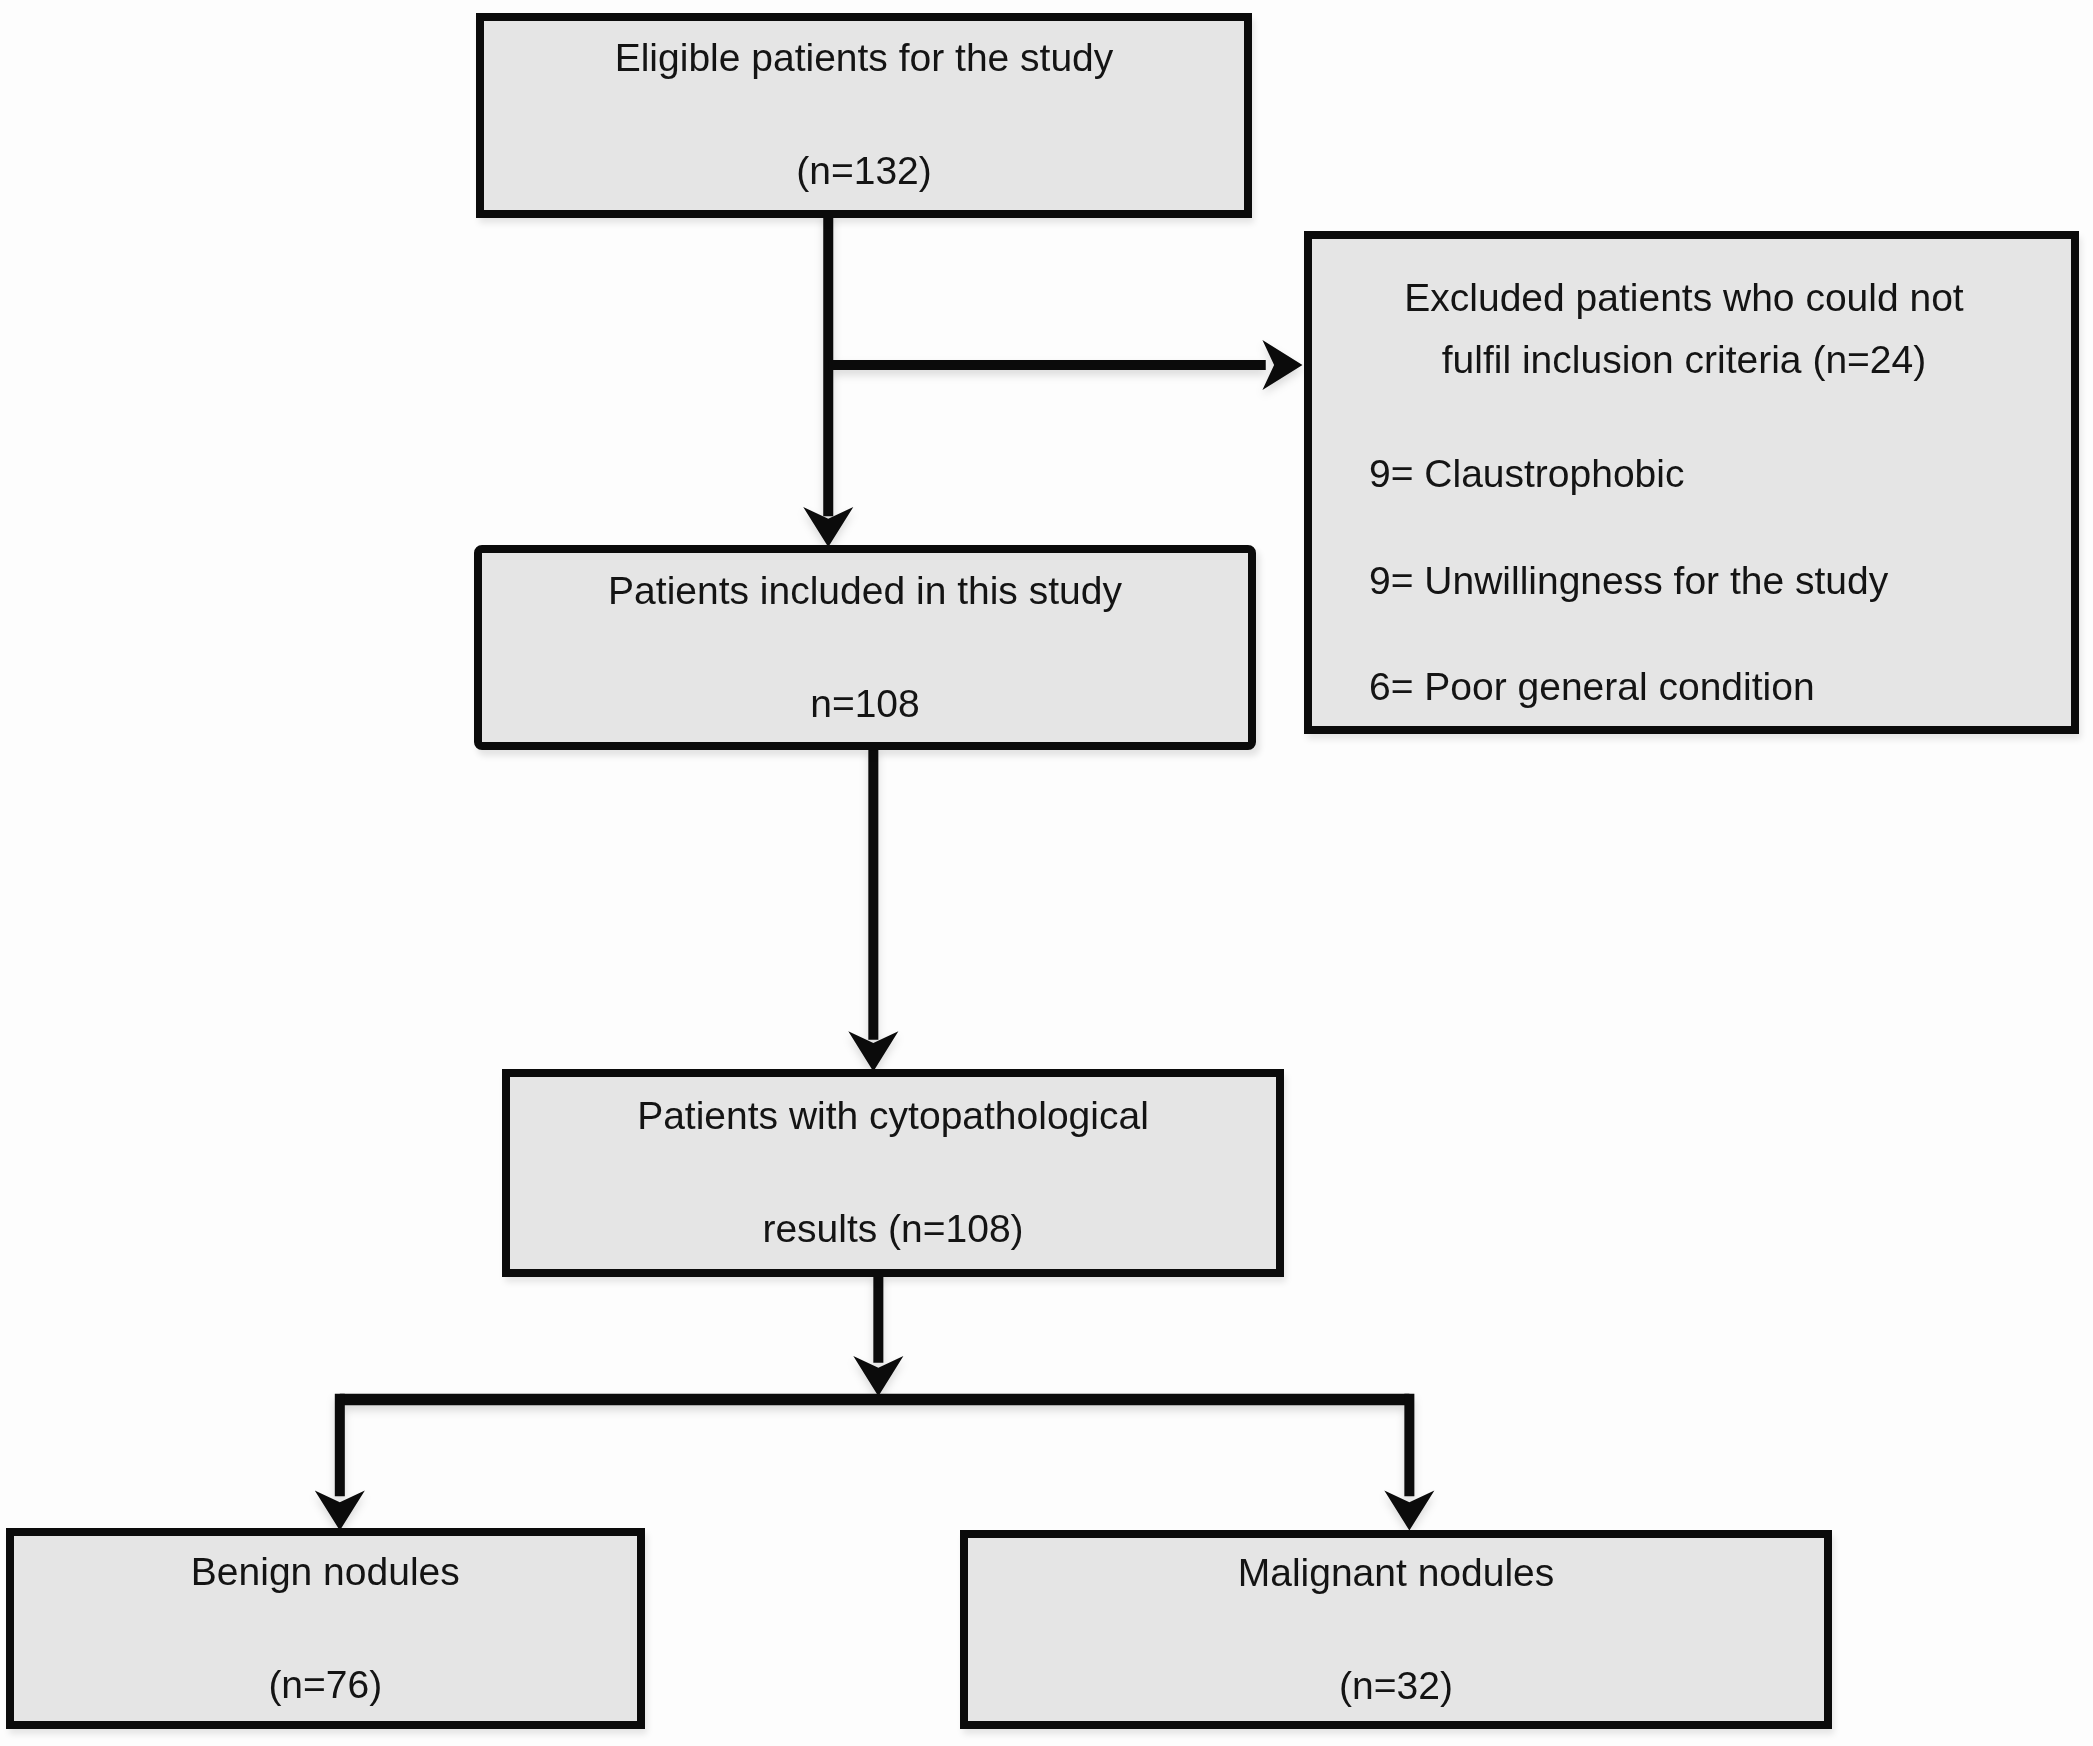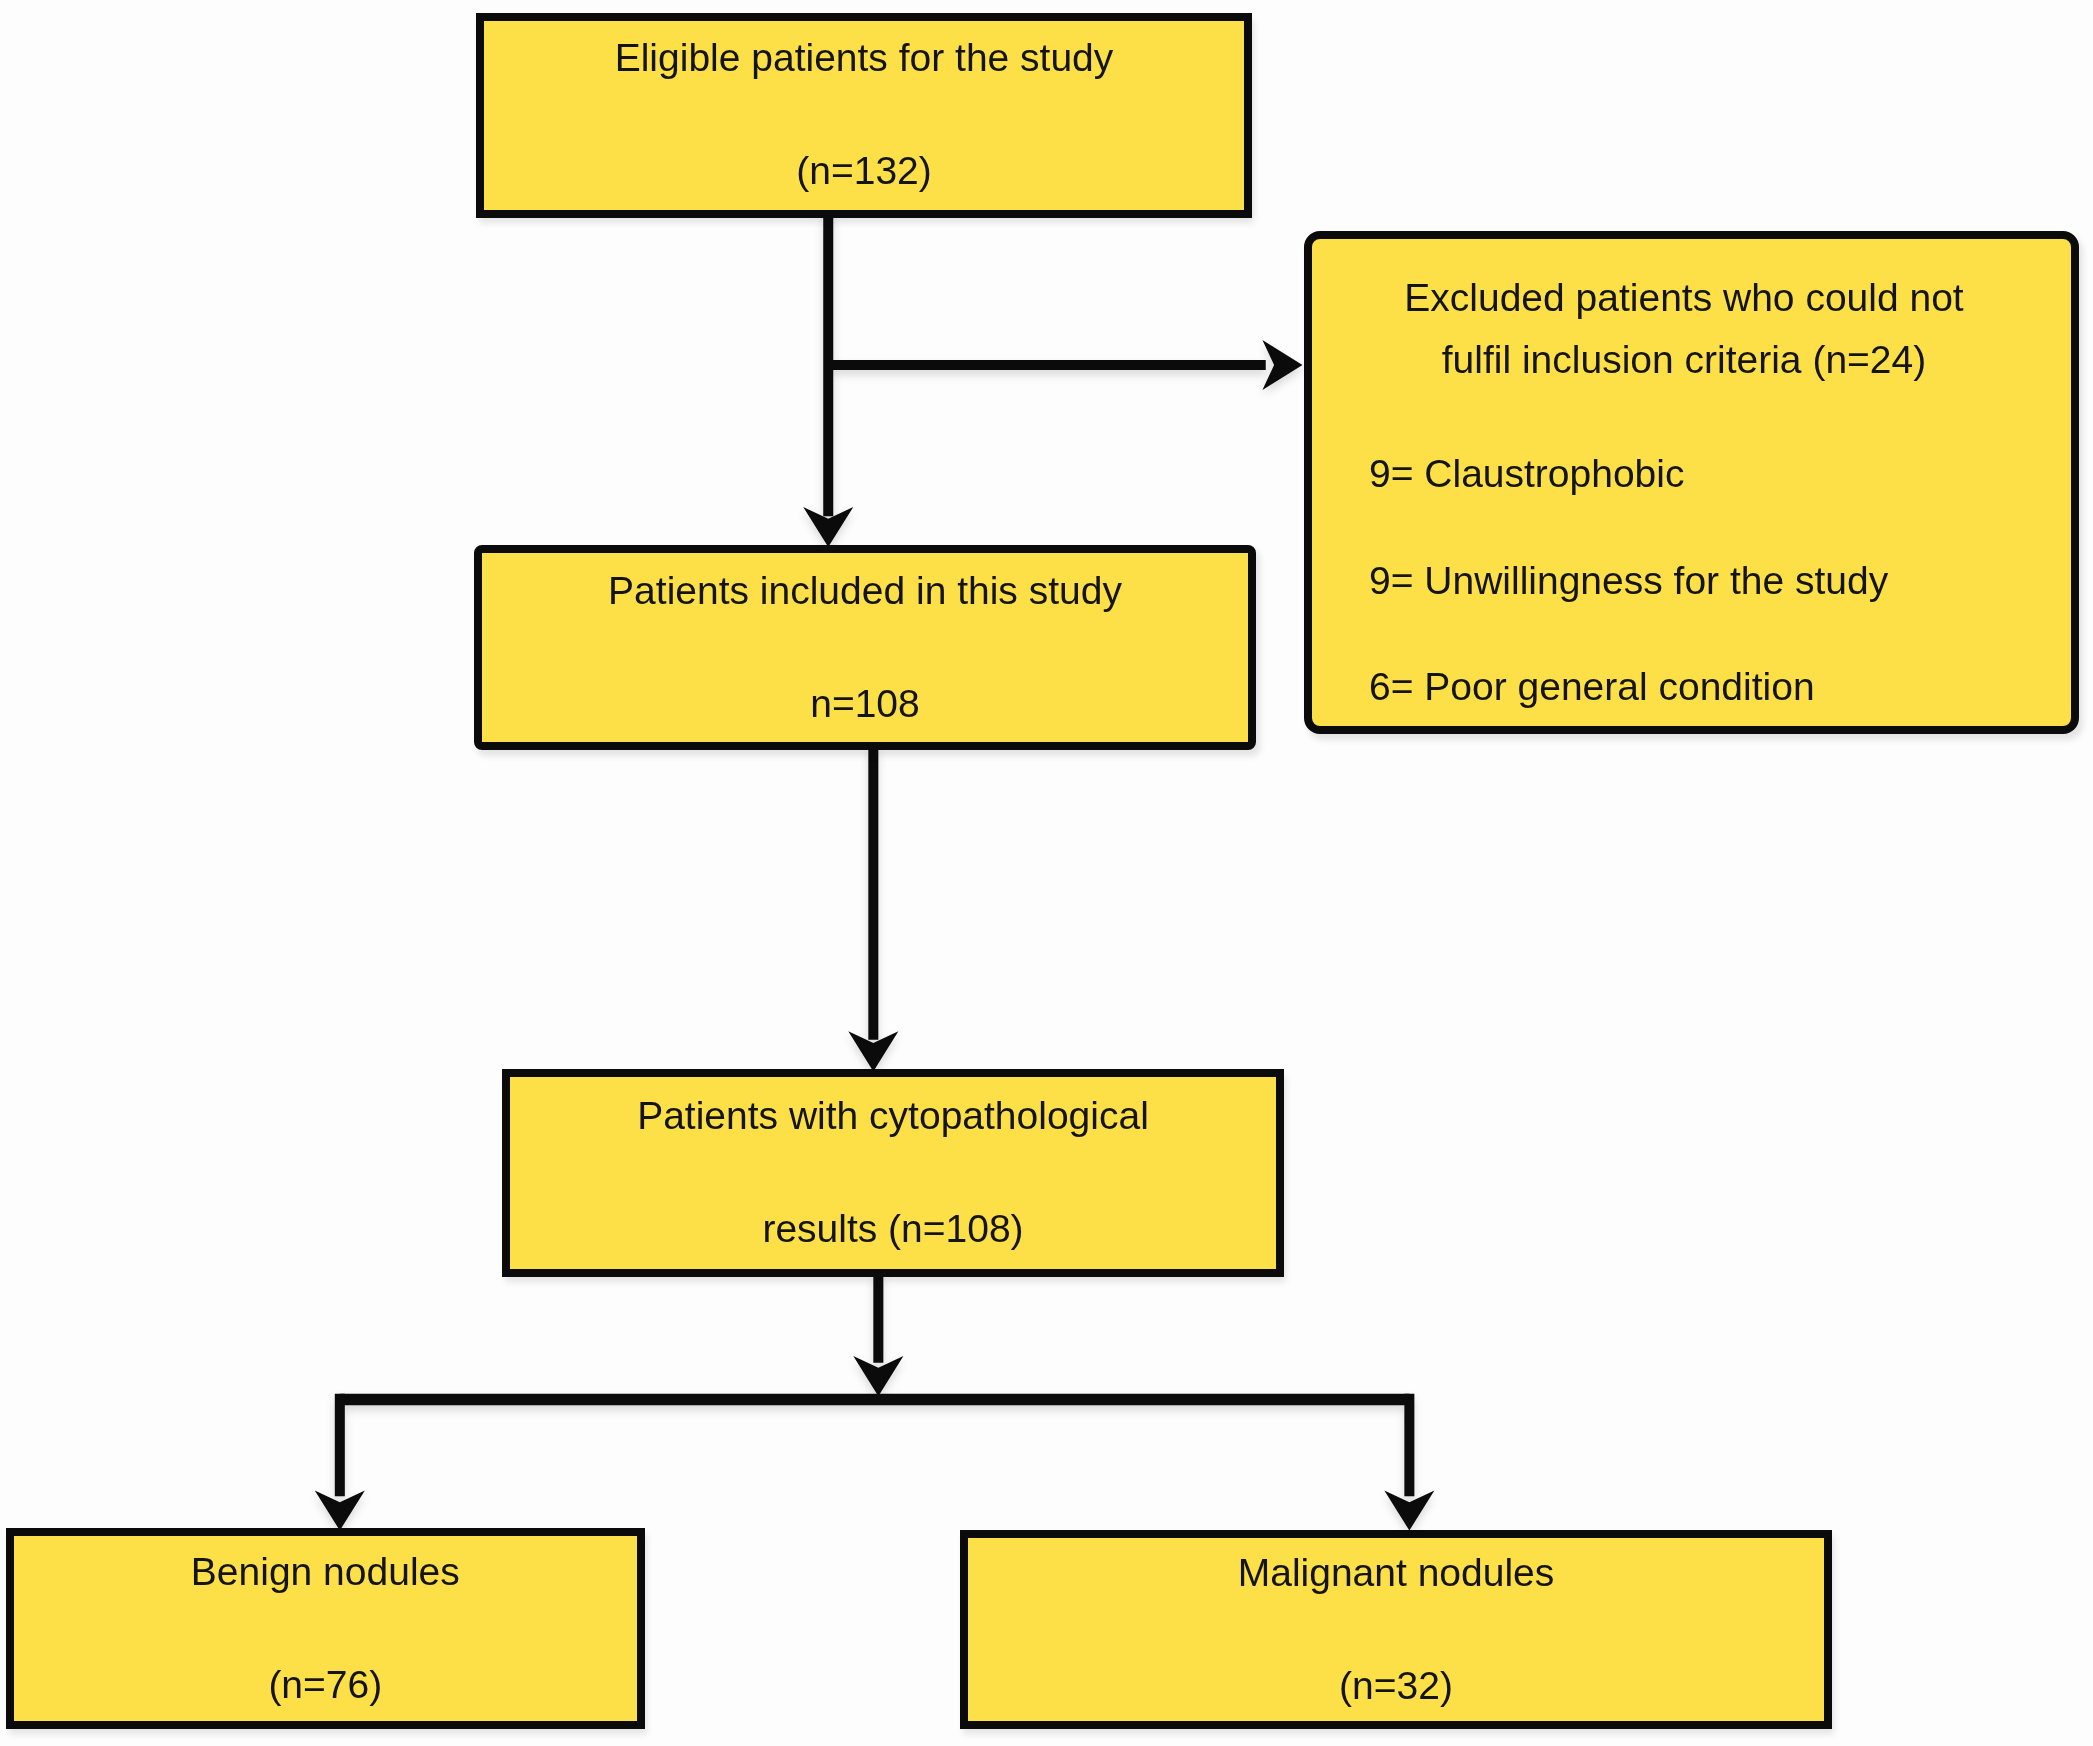--- a/index.html
+++ b/index.html
@@ -20,21 +20,21 @@
     position: absolute;
     left: 0;
     top: 0;
     width: 2094px;
     height: 1747px;
     filter: drop-shadow(0px 5px 4.2px rgba(0,0,0,0.14));
   }
   .node {
     position: absolute;
     box-sizing: border-box;
-    background: #fde047;
+    background: #e5e5e5;
     border: 8.3px solid #0b0b0b;
     display: flex;
     flex-direction: column;
     align-items: center;
     justify-content: center;
     text-align: center;
     font-size: 39px;
     line-height: 1.25;
     box-shadow: 3.3px 5.8px 6.7px rgba(0,0,0,0.10);
   }
@@ -45,21 +45,20 @@
   .node-included       { left: 474px;  top: 545px;  width: 782px; height: 205px; border-radius: 8px; }
   .node-cytopath       { left: 502px;  top: 1069px; width: 782px; height: 208px; }
   .node-benign         { left: 5.8px;    top: 1528px; width: 639px; height: 201px; align-items: center; }
   .node-malignant      { left: 960px; top: 1530px; width: 872px; height: 199px; }
   .node-excluded {
     left: 1304px; top: 231px; width: 775px; height: 503px;
     justify-content: flex-start;
     align-items: stretch;
     padding: 28px 15px 16.7px 0;
     text-align: left;
-    border-radius: 16px;
   }
   .excluded-title {
     text-align: center;
     line-height: 1.6;
   }
   .excluded-reason {
     margin-top: 58px;
     padding-left: 57px;
   }
 </style>

